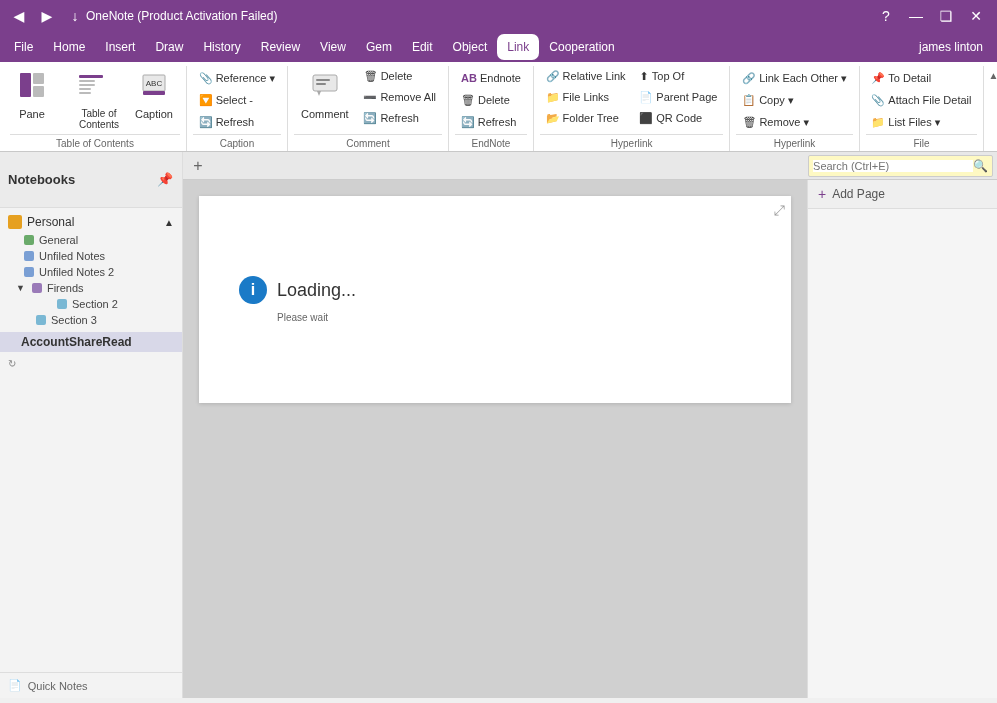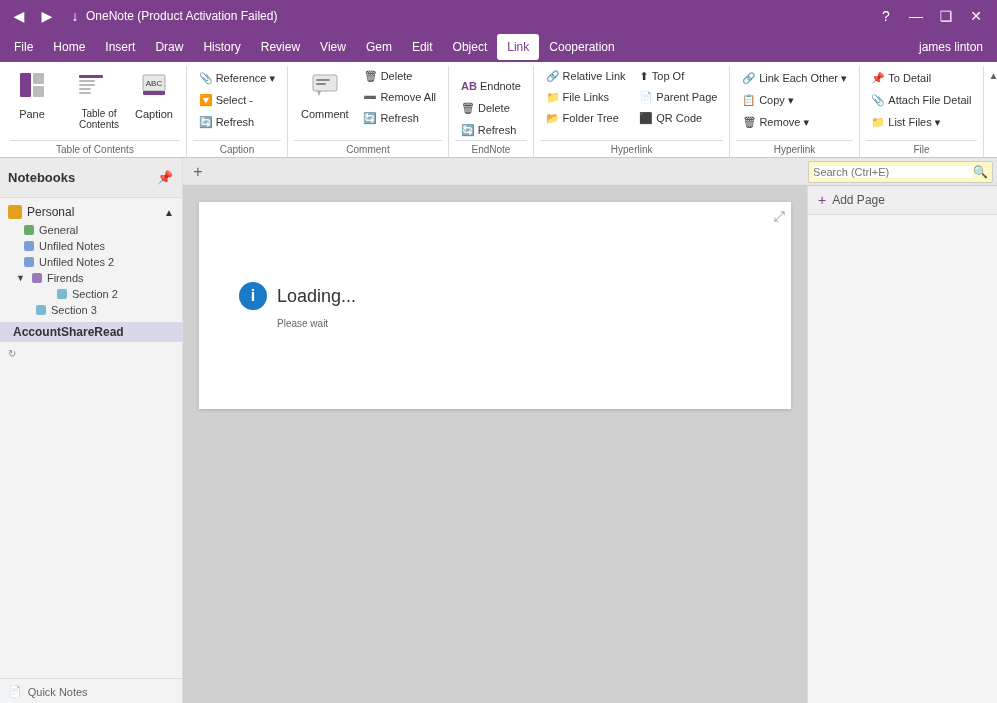--- a/index.html
+++ b/index.html
@@ -32,21 +32,21 @@
     .menu-item {
       color: white;
       padding: 4px 10px;
       cursor: pointer;
       border-radius: 3px;
       font-size: 12px;
       height: 26px;
       display: flex;
       align-items: center;
     }
-    .menu-item.active { background: white; color: #7B3F8C; }
+    .menu-item.active { background: white; color: #7B3F8C; border-radius: 7px; }
     .user-label { margin-left: auto; color: white; font-size: 12px; padding: 4px 10px; }
 
     
     .ribbon {
       background: white;
       border-bottom: 1px solid #c8c8c8;
       display: flex;
       align-items: stretch;
       padding: 4px 0 0 4px;
       min-height: 90px;
@@ -109,21 +109,21 @@
       background: #f3f3f3;
       border-right: 1px solid #ddd;
       display: flex;
       flex-direction: column;
       flex-shrink: 0;
     }
     .sidebar-header {
       display: flex;
       align-items: center;
       justify-content: space-between;
-      padding: 12px 8px;
+      padding: 20px 8px;
       font-size: 13px;
       font-weight: bold;
       color: #333;
       background: #ebebeb;
       border-bottom: 1px solid #ddd;
     }
     .sidebar-content { flex: 1; overflow-y: auto; padding: 4px 0; }
     .nb-item {
       display: flex;
       align-items: center;
@@ -242,21 +242,21 @@
       font-size: 12px;
       color: #555;
       border-bottom: 1px solid #ddd;
       background: #efefef;
     }
 
     
     .account-item {
       display: flex;
       gap: 5px;
-      padding: 3px 8px;
+      padding: 3px 16px;
       cursor: pointer;
       font-size: 12px;
       color: #333;
       background: #d8d8e8;
       font-weight: bold;
     }
   </style>
 </head>
 <body>
 
@@ -374,21 +374,21 @@
         <button class="ribbon-btn-small">
           <span>🔄</span>
           <span>Refresh</span>
         </button>
       </div>
     </div>
     <div class="ribbon-group-label">Comment</div>
   </div>
 
   <div class="ribbon-group">
-    <div class="ribbon-group-content" style="flex-direction:column; gap:2px; padding-top:2px;margin-top:8px;">
+    <div class="ribbon-group-content" style="flex-direction:column; gap:2px; padding-top:2px;">
       <button class="ribbon-btn-small">
         <span style="font-size:11px; font-weight:bold; color:#7B3F8C;">AB</span>
         <span>Endnote</span>
       </button>
       <button class="ribbon-btn-small">
         <span>🗑</span>
         <span>Delete</span>
       </button>
       <button class="ribbon-btn-small">
         <span>🔄</span>

